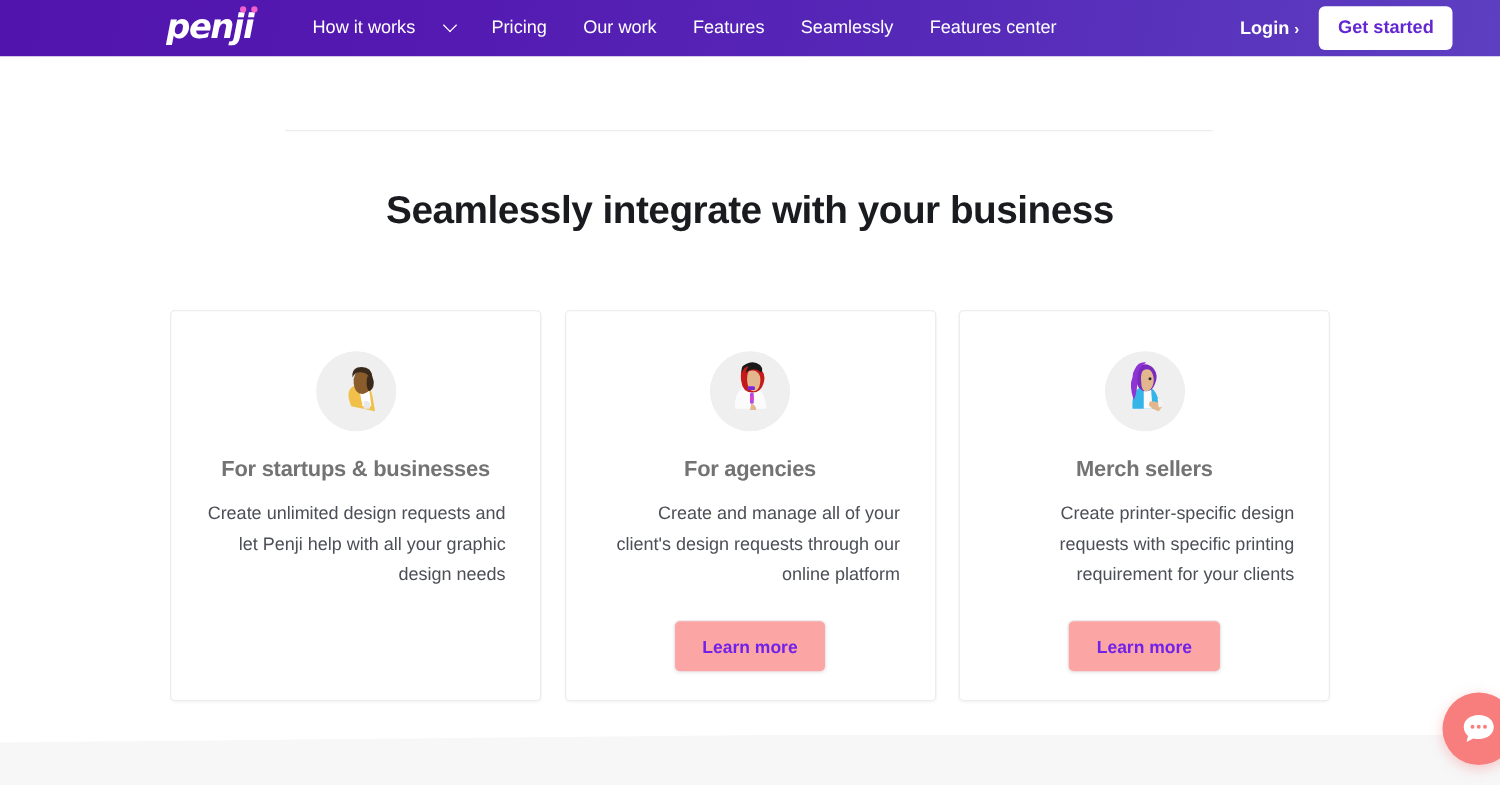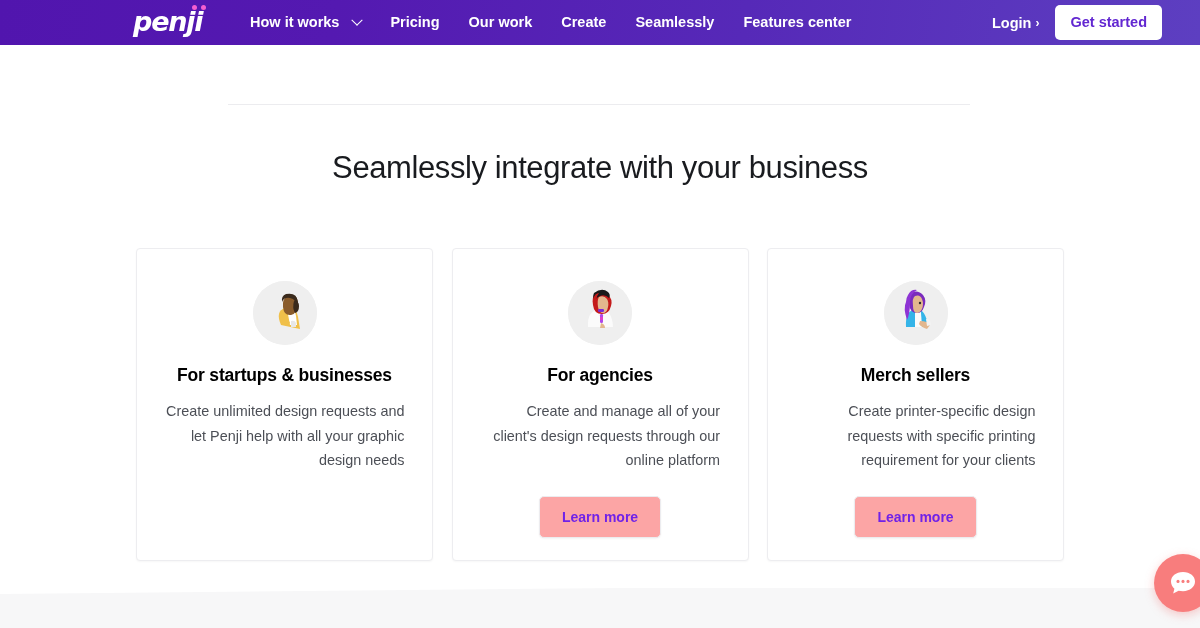--- a/index.html
+++ b/index.html
@@ -32,23 +32,23 @@
   }
   .logo-dot {
     position:absolute; width:5px; height:5px; border-radius:50%;
     background:#f45fd0; top:2px;
   }
   .logo-dot.d1 { left:59px; }
   .logo-dot.d2 { left:68px; }
 
   .nav { position:absolute; left:250px; top:0; height:45px; display:flex; align-items:center; gap:0; }
   .nav-item {
-    color:#ffffff; font-size:14.5px; font-weight:bold;
+    color:#ffffff; font-size:14.5px; font-weight:normal;
     margin-right:29px; cursor:pointer; white-space:nowrap;
-    display:flex; align-items:center; gap:14px;
+    display:flex; align-items:center; gap:24px;
     line-height:45px;
   }
   .nav-item:last-child { margin-right:0; }
   .chev {
     display:inline-block; width:8px; height:8px;
     border-right:1.6px solid #fff; border-bottom:1.6px solid #fff;
     transform:rotate(45deg) translate(-2px,-2px);
   }
 
   .nav-right { position:absolute; right:0; top:0; height:45px; display:flex; align-items:center; }
@@ -67,21 +67,21 @@
   
   .divider {
     position:absolute; left:228px; top:104px; width:742px; height:1px;
     background:#ececef;
   }
 
   
   .section-title {
     position:absolute; top:150px; left:0; width:1200px;
     text-align:center;
-    font-size:31px; font-weight:normal; color:#191b1f;
+    font-size:31px; font-weight:bold; color:#191b1f;
     letter-spacing:-0.4px;
   }
 
   
   .cards {
     position:absolute; top:248px; left:136px;
     width:928px; height:313px;
     display:flex; justify-content:space-between;
   }
   .card {
@@ -94,21 +94,21 @@
     padding-top:32px;
   }
   .avatar {
     width:64px; height:64px; border-radius:50%;
     background:#efefef; position:relative; overflow:hidden;
     margin-bottom:20px;
   }
   .avatar svg { position:absolute; left:0; top:0; }
 
   .card-title {
-    font-size:17.5px; font-weight:bold; color:#000000;
+    font-size:17.5px; font-weight:bold; color:#737373;
     margin-bottom:13px; text-align:center; letter-spacing:-0.2px;
   }
   .card-desc {
     font-size:14.4px; color:#4c4f56; line-height:24.5px;
     text-align:right; width:240px;
   }
   .learn-more {
     margin-top:23px;
     background:#fca5a5; color:#7022e8;
     border:1px solid #ececef; border-radius:5px;
@@ -160,21 +160,21 @@
         <span>How it works</span>
         <span class="chev"></span>
       </div>
       <div class="nav-item">
         <span>Pricing</span>
       </div>
       <div class="nav-item">
         <span>Our work</span>
       </div>
       <div class="nav-item">
-        <span>Create</span>
+        <span>Features</span>
       </div>
       <div class="nav-item">
         <span>Seamlessly</span>
       </div>
       <div class="nav-item">
         <span>Features center</span>
       </div>
     </nav>
 
     <div class="nav-right">

